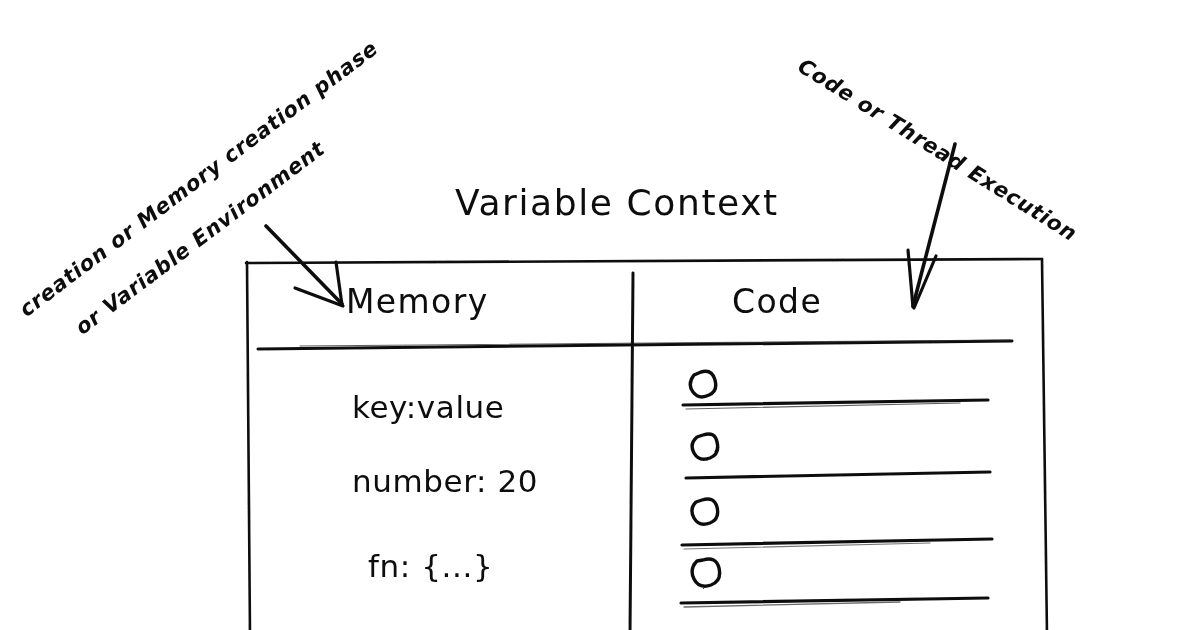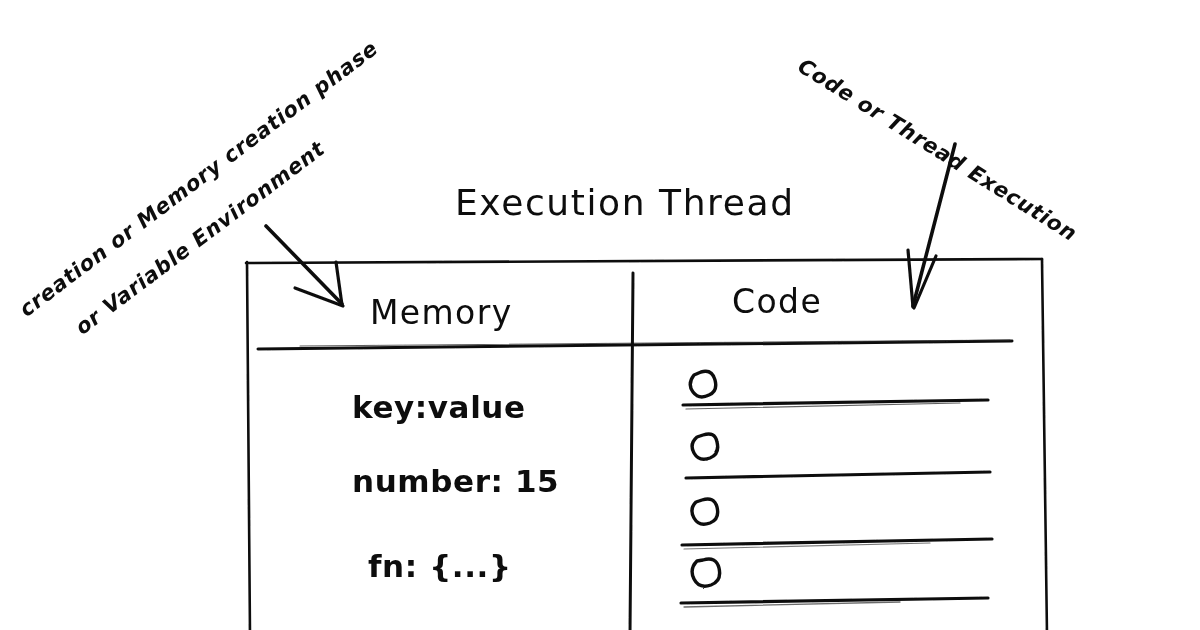--- a/index.html
+++ b/index.html
@@ -67,27 +67,27 @@
     letter-spacing: 1.6px;
   }
 
   
   .col-header {
     font-size: 33px;
     font-weight: 500;
     letter-spacing: 1.4px;
     top: 282px;
   }
-  #header-memory { left: 370px; margin-top: 11px; }
+  #header-memory { left: 346px; }
   #header-code   { left: 732px; }
 
   
   .memory-entry {
     font-size: 31px;
-    font-weight: 700;
+    font-weight: 400;
     letter-spacing: 0.6px;
     left: 352px;
   }
   #memory-entry-0 { top: 389px; }
   #memory-entry-1 { top: 463px; }
   #memory-entry-2 { left: 368px; top: 548px; }
 </style>
 </head>
 <body>
 
@@ -156,27 +156,27 @@
 
       <g>
         <path d="M955,144 L913,306" fill="none" stroke="#111111" stroke-width="3.6" stroke-linecap="round"></path>
         <path d="M908,250 L913,307" fill="none" stroke="#111111" stroke-width="3.2" stroke-linecap="round"></path>
         <path d="M936,256 L914,308" fill="none" stroke="#111111" stroke-width="3.2" stroke-linecap="round"></path>
       </g>
 
     </g>
   </svg>
 
-  <div class="hand-text" id="diagram-title">Execution Thread</div>
+  <div class="hand-text" id="diagram-title">Variable Context</div>
 
   <div class="hand-text annotation" id="annot-left-line1">creation or Memory creation phase</div>
   <div class="hand-text annotation" id="annot-left-line2">or Variable Environment</div>
 
   <div class="hand-text annotation" id="annot-right-line">Code or Thread Execution</div>
 
   <div class="hand-text col-header" id="header-memory">Memory</div>
   <div class="hand-text col-header" id="header-code">Code</div>
 
   <div class="hand-text memory-entry" id="memory-entry-0">key:value</div>
-  <div class="hand-text memory-entry" id="memory-entry-1">number: 15</div>
+  <div class="hand-text memory-entry" id="memory-entry-1">number: 20</div>
   <div class="hand-text memory-entry" id="memory-entry-2">fn: {...}</div>
 
 </div>
 
 </body></html>

